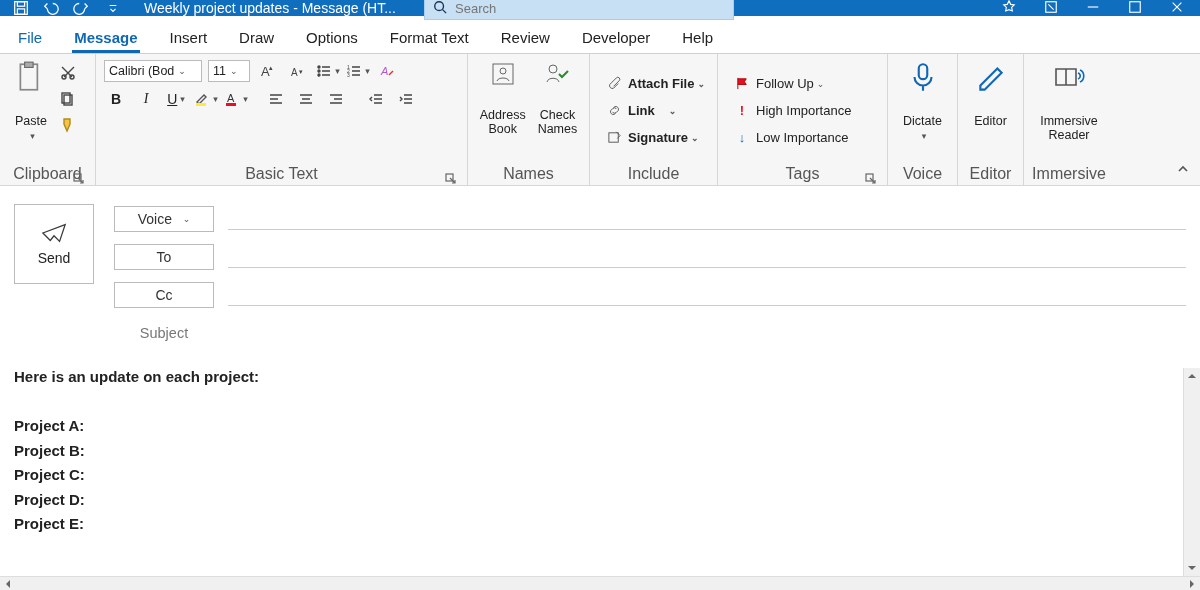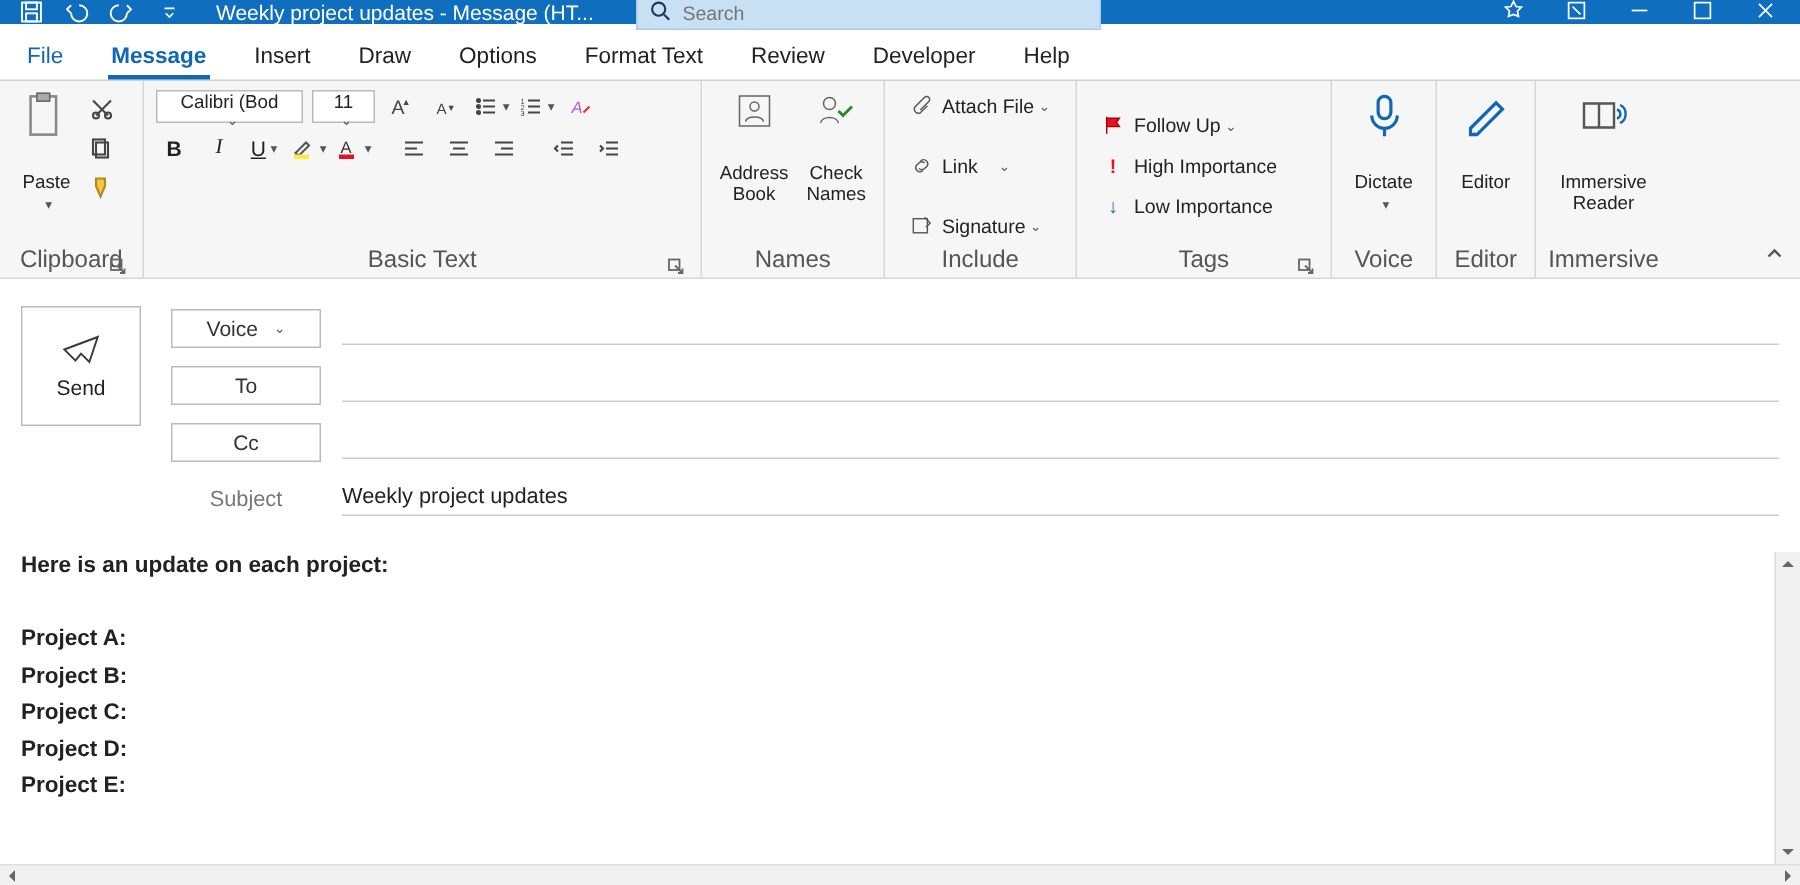--- a/index.html
+++ b/index.html
@@ -34,21 +34,21 @@
   .dlg-launcher svg{stroke:#666;fill:none;stroke-width:1.2;}
   .vbtn { display:flex; flex-direction:column; align-items:center; justify-content:flex-start; gap:4px; padding:2px 6px; }
   .vbtn .ico { width:28px; height:28px; display:flex; align-items:center; justify-content:center; }
   .vbtn .lbl { font-size:12.5px; text-align:center; line-height:1.15;margin-top:16px; }
   .vbtn.big .ico{ width:34px;height:34px;}
   .chev-down{font-size:9px; color:#555; margin-left:3px;}
   .col { display:flex; flex-direction:column; align-items:flex-start; gap:4px; }
   .row { display:flex; align-items:center; gap:6px; }
   .tool { width:24px; height:22px; display:flex; align-items:center; justify-content:center; }
   .tool svg { stroke:#444; fill:none; stroke-width:1.4; width:16px;height:16px;}
-  .fontbox { border:1px solid #bbb; background:#fff; height:22px; font-size:12.5px; padding:0 4px; display:flex; align-items:center;flex-direction:column; }
+  .fontbox { border:1px solid #bbb; background:#fff; height:22px; font-size:12.5px; padding:0 4px; display:flex; align-items:center; }
   .fontbox .dd{margin-left:4px;font-size:9px;color:#555;}
   .menu-row { display:flex; align-items:center; font-size:13px; color:#222; height:24px; }
   .menu-row .ico{width:20px;display:flex;justify-content:center;margin-right:4px;}
   .collapse { position:absolute; right:10px; bottom:6px; }
   .collapse svg{width:14px;height:14px;stroke:#555;fill:none;stroke-width:1.6;}
 
   
   .headerpanel { padding: 18px 14px 8px 14px; display:flex; }
   .sendbox { width:80px; height:80px; border:1px solid #bbb; display:flex; flex-direction:column; align-items:center; justify-content:center; gap:6px; }
   .sendbox svg{width:26px;height:22px;stroke:#3a3a3a;fill:none;stroke-width:1.4;}
@@ -314,21 +314,21 @@
             </svg>
           </span>
         <span class="lbl" style="white-space:pre-line;">Check
 Names</span>
       </div>
     </div>
     <div class="group-title">Names</div>
   </div>
 
   <div class="group" style="width:128px;">
-    <div class="group-body col" style="justify-content:center;gap:16px;padding-left:6px;">
+    <div class="group-body col" style="justify-content:center;gap:3px;padding-left:6px;font-weight:bold;">
       <div class="menu-row">
           <span class="ico">
             <svg viewBox="0 0 16 16" width="15" height="15">
               <path d="M12 8l-5 5a3 3 0 0 1-4-4l7-7a2 2 0 0 1 3 3l-6 6" stroke="#555" fill="none"></path>
             </svg>
           </span>
           <span>Attach File</span>
           <span class="chev-down">⌄</span>
         </div>
       <div class="menu-row">
@@ -452,21 +452,20 @@
     <div class="fieldrow">
       <div class="fieldbtn">To</div>
       <div class="fieldline"></div>
     </div>
     <div class="fieldrow">
       <div class="fieldbtn">Cc</div>
       <div class="fieldline"></div>
     </div>
     <div class="subjrow">
       <div class="subjlbl">Subject</div>
-      <div class="subjval">Weekly project updates</div>
     </div>
   </div>
 </div>
 
 <div class="bodyarea">
   <p>Here is an update on each project:</p>
   <p>&nbsp;</p>
   <p>Project A:</p>
   <p>Project B:</p>
   <p>Project C:</p>

